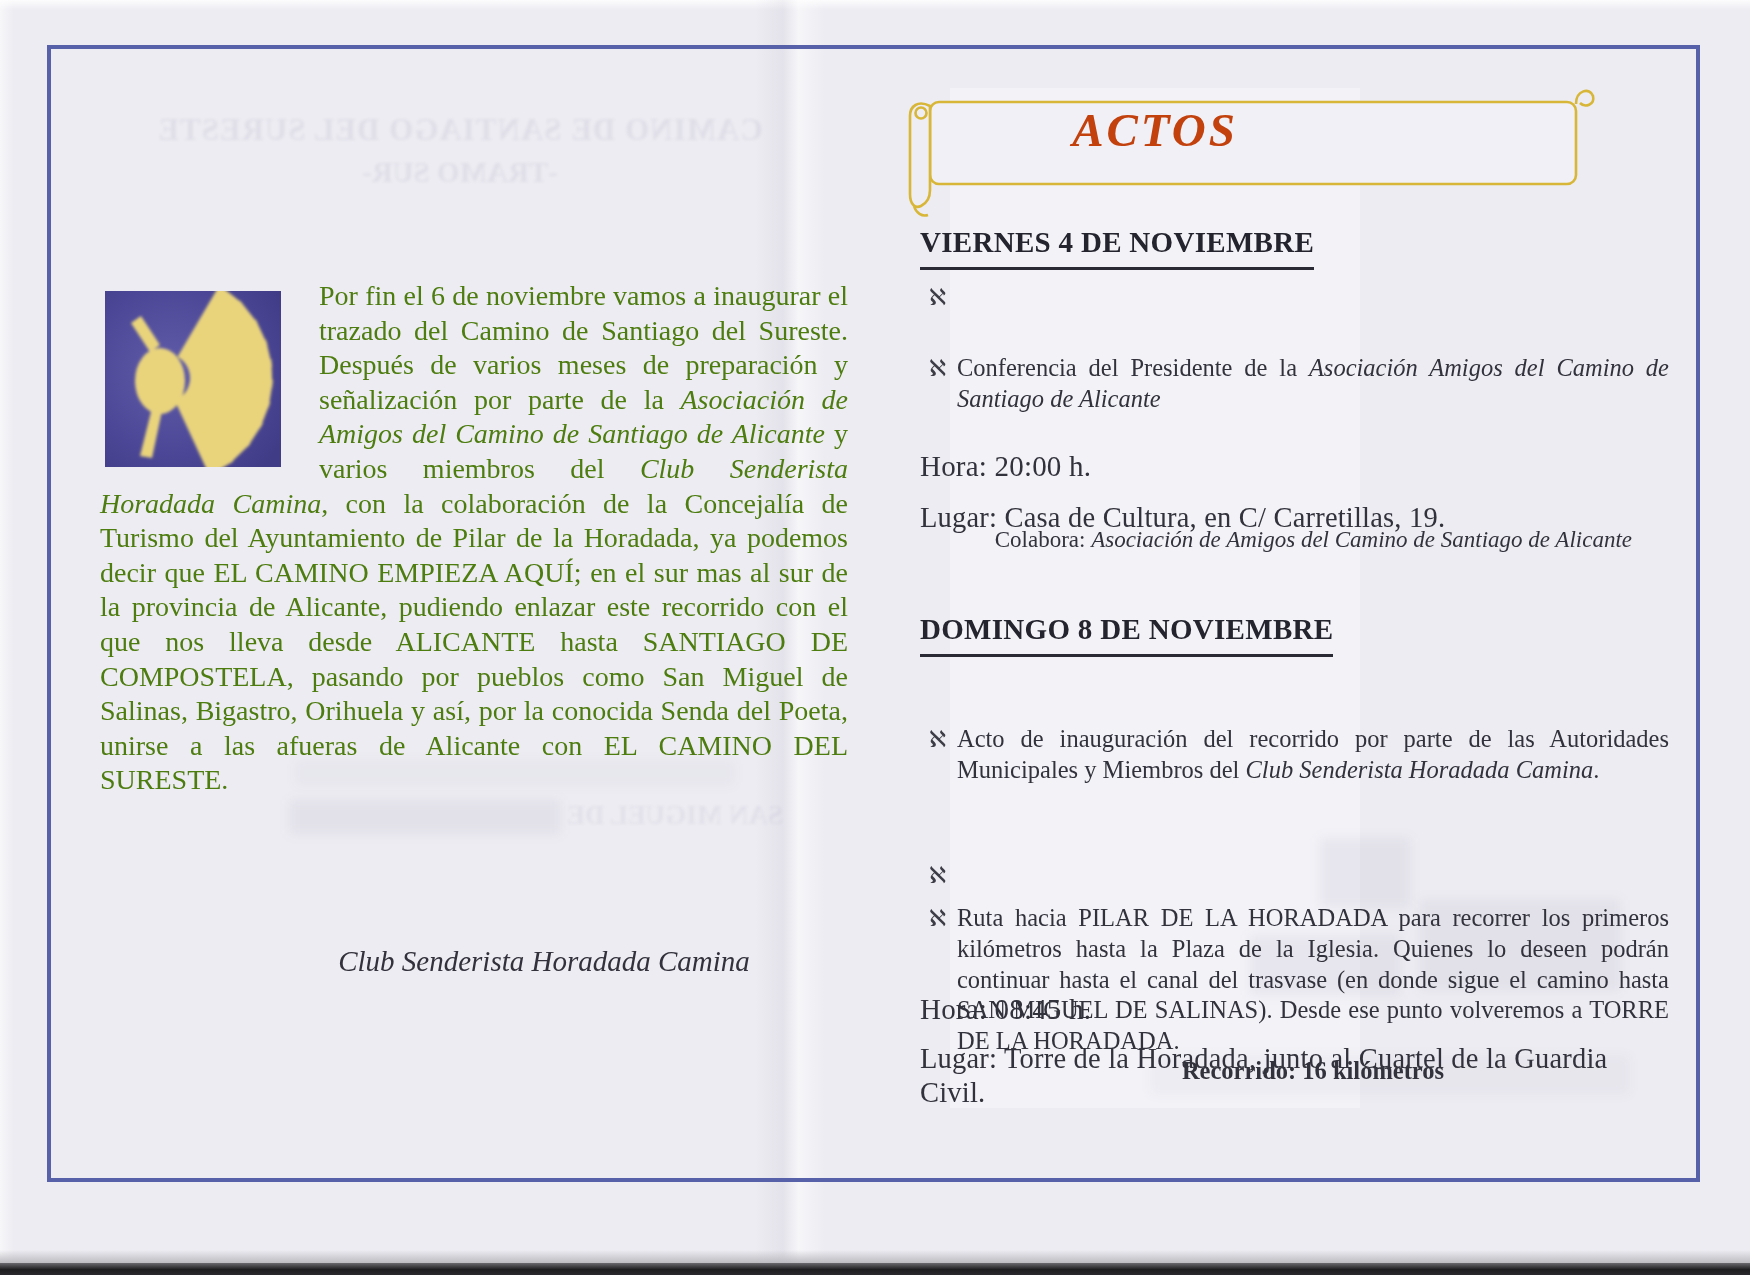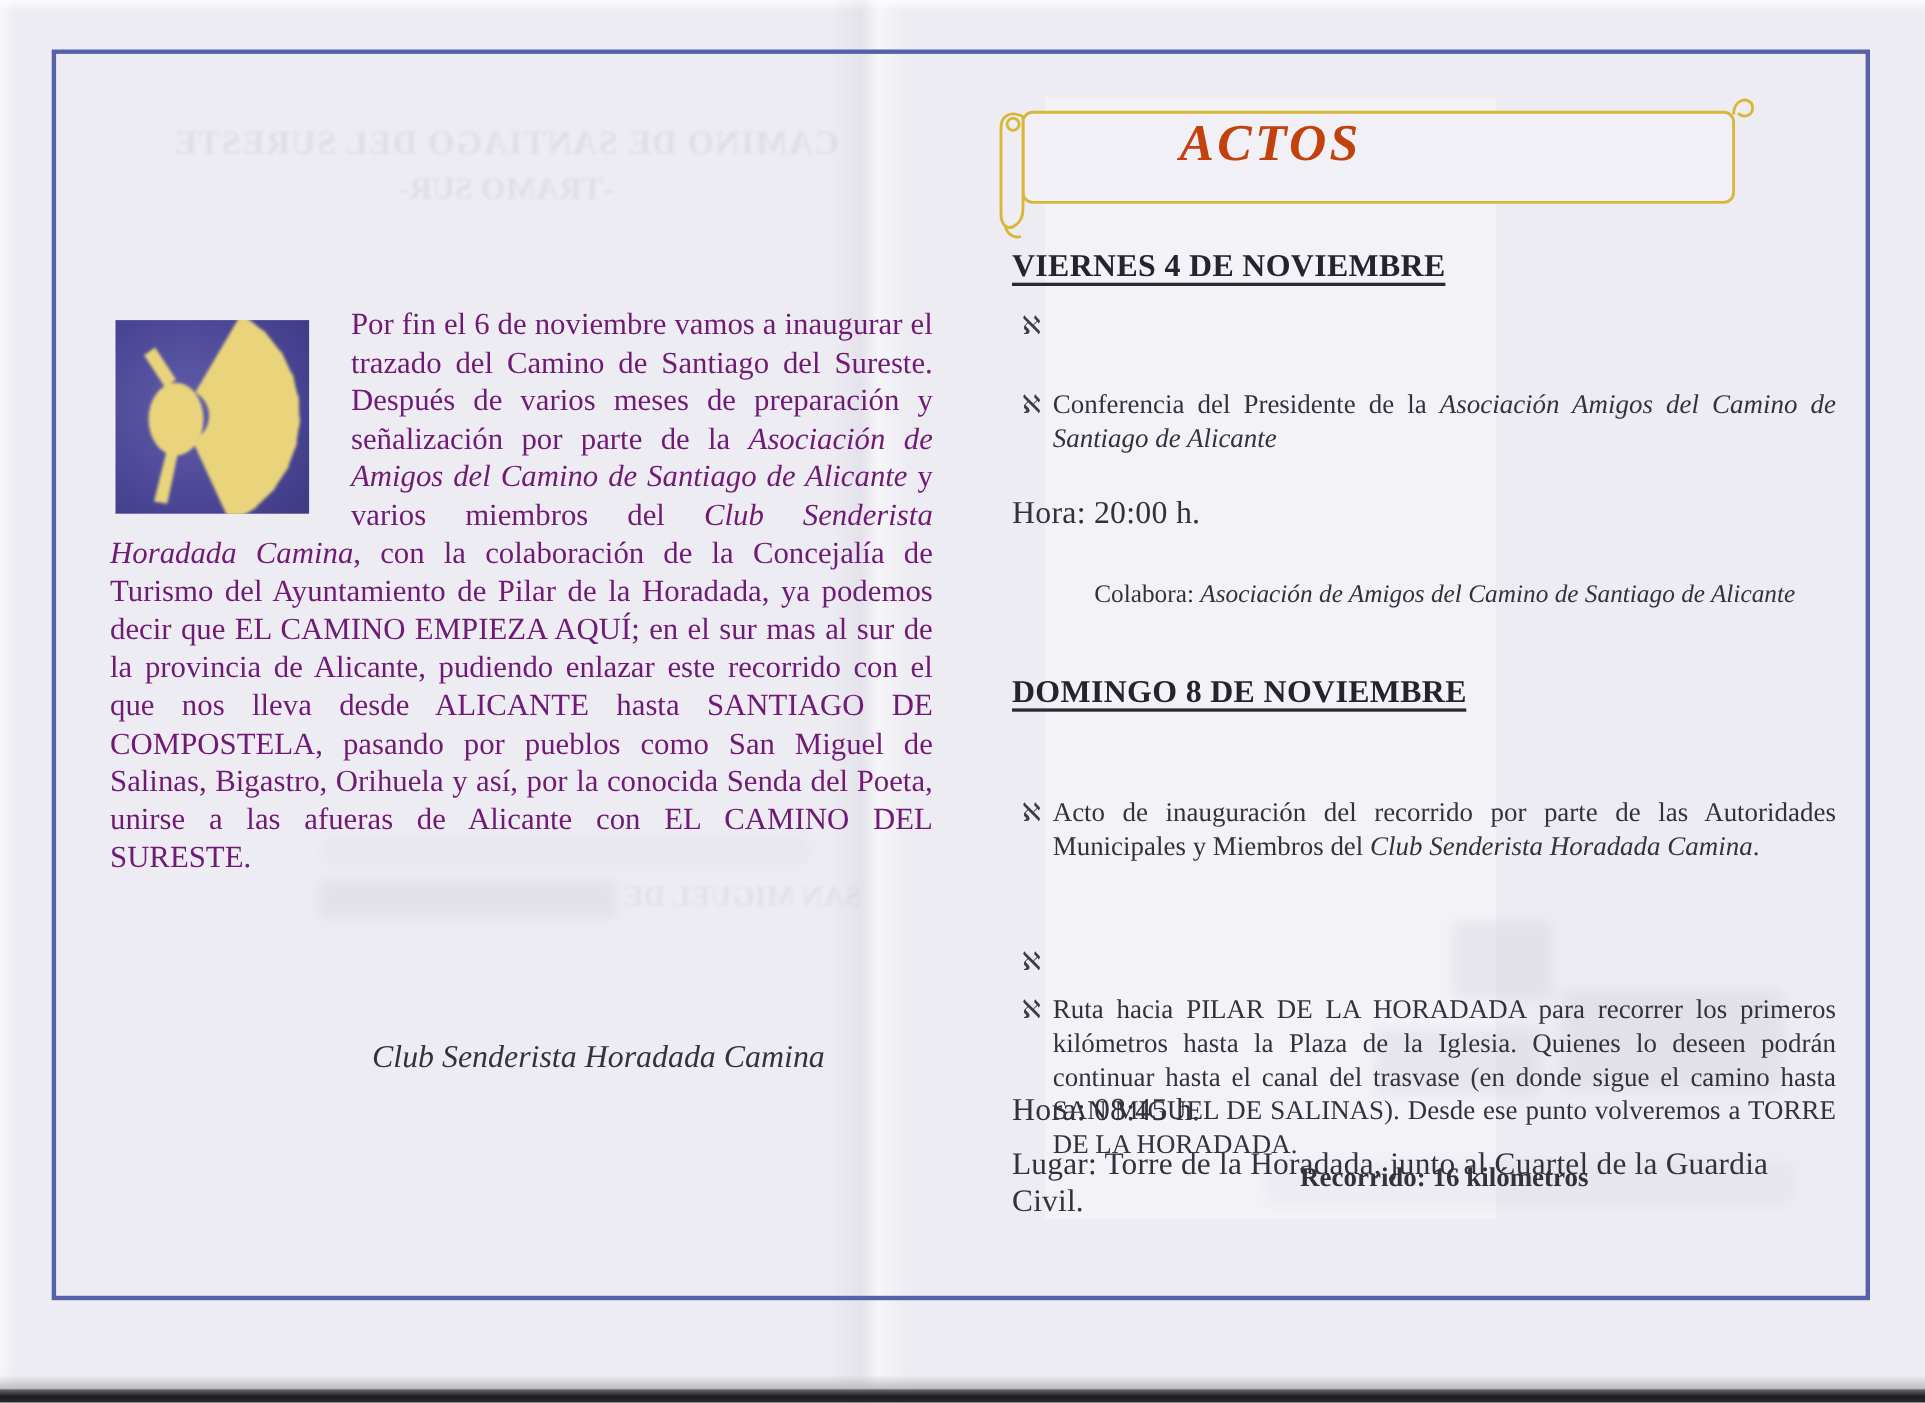--- a/index.html
+++ b/index.html
@@ -32,37 +32,37 @@
   .ghost{position:absolute;transform:scaleX(-1);color:#565686;
     font-weight:bold;text-align:center;filter:blur(1.4px);}
   .ghost-top{left:115px;top:112px;width:690px;opacity:.085;}
   .ghost-top .g1{font-size:31px;letter-spacing:1px;}
   .ghost-top .g2{font-size:29px;margin-top:8px;}
   .ghost-mid{left:555px;top:800px;width:240px;opacity:.07;font-size:27px;}
   .ghost-bar{position:absolute;background:rgba(92,92,132,.07);filter:blur(6px);}
 
   
   .para{position:absolute;left:100px;top:279px;width:748px;
-    font-size:28px;line-height:34.6px;text-align:justify;color:#701a75;}
+    font-size:28px;line-height:34.6px;text-align:justify;color:#4d7c0f;}
   .shell{float:left;width:186px;height:186px;margin:7px 33px 12px 0;}
   .it{font-style:italic;}
   .signature{position:absolute;left:170px;top:945px;width:748px;text-align:center;
     font-style:italic;font-size:29px;color:#33323c;}
 
   
   .banner-svg{position:absolute;left:900px;top:80px;width:720px;height:138px;}
   .banner-title{position:absolute;left:905px;top:103px;width:500px;text-align:center;
     font-size:47px;font-style:italic;font-weight:bold;letter-spacing:3px;color:#c2410c;}
 
   
   .rc{position:absolute;left:920px;width:712px;color:#32323c;
     font-size:24.5px;line-height:30.6px;text-align:justify;}
   .rc-head{font-size:29px;line-height:30px;font-weight:bold;letter-spacing:.3px;
     color:#24242e;text-align:left;}
-  .rc-head span{display:inline-block;border-bottom:3px solid #2a2a34;padding-bottom:0;}
+  .rc-head span{display:inline-block;border-bottom:3px solid #2a2a34;padding-bottom:10px;}
   .bullet{position:relative;padding-left:37px;}
   .bullet .g{position:absolute;left:9px;top:0;font-family:"DejaVu Sans",sans-serif;
     font-size:23px;color:#3c3c46;}
   .detail{font-size:29px;line-height:34px;text-align:left;letter-spacing:.2px;margin-top:24px;}
   .colab{font-size:23px;line-height:28px;text-align:right;}
   .sub-line{text-align:center;font-weight:bold;}
 </style>
 </head>
 <body>
 
@@ -162,20 +162,21 @@
   <div class="rc bullet" style="top:282px;">
     <span class="g">ℵ</span>
   </div>
 
   <div class="rc bullet" style="top:353px;">
     <span class="g">ℵ</span>
     <span>Conferencia del Presidente de la </span><span class="it">Asociación Amigos del Camino de Santiago de Alicante</span>
   </div>
 
   <div class="rc detail" style="top:425px;">Hora: 20:00 h.</div>
+  <div class="rc detail" style="top:477px;font-size:28.5px;">Lugar: Casa de Cultura, en C/ Carretillas, 19.</div>
   <div class="rc colab" style="top:526px;">
     <span>Colabora: </span><span class="it">Asociación de Amigos del Camino de Santiago de Alicante</span>
   </div>
 
   <div class="rc rc-head" style="top:614px;">
     <span>DOMINGO 8 DE NOVIEMBRE</span>
   </div>
 
   <div class="rc bullet" style="top:663px;">
     <span class="g">ℵ</span>

